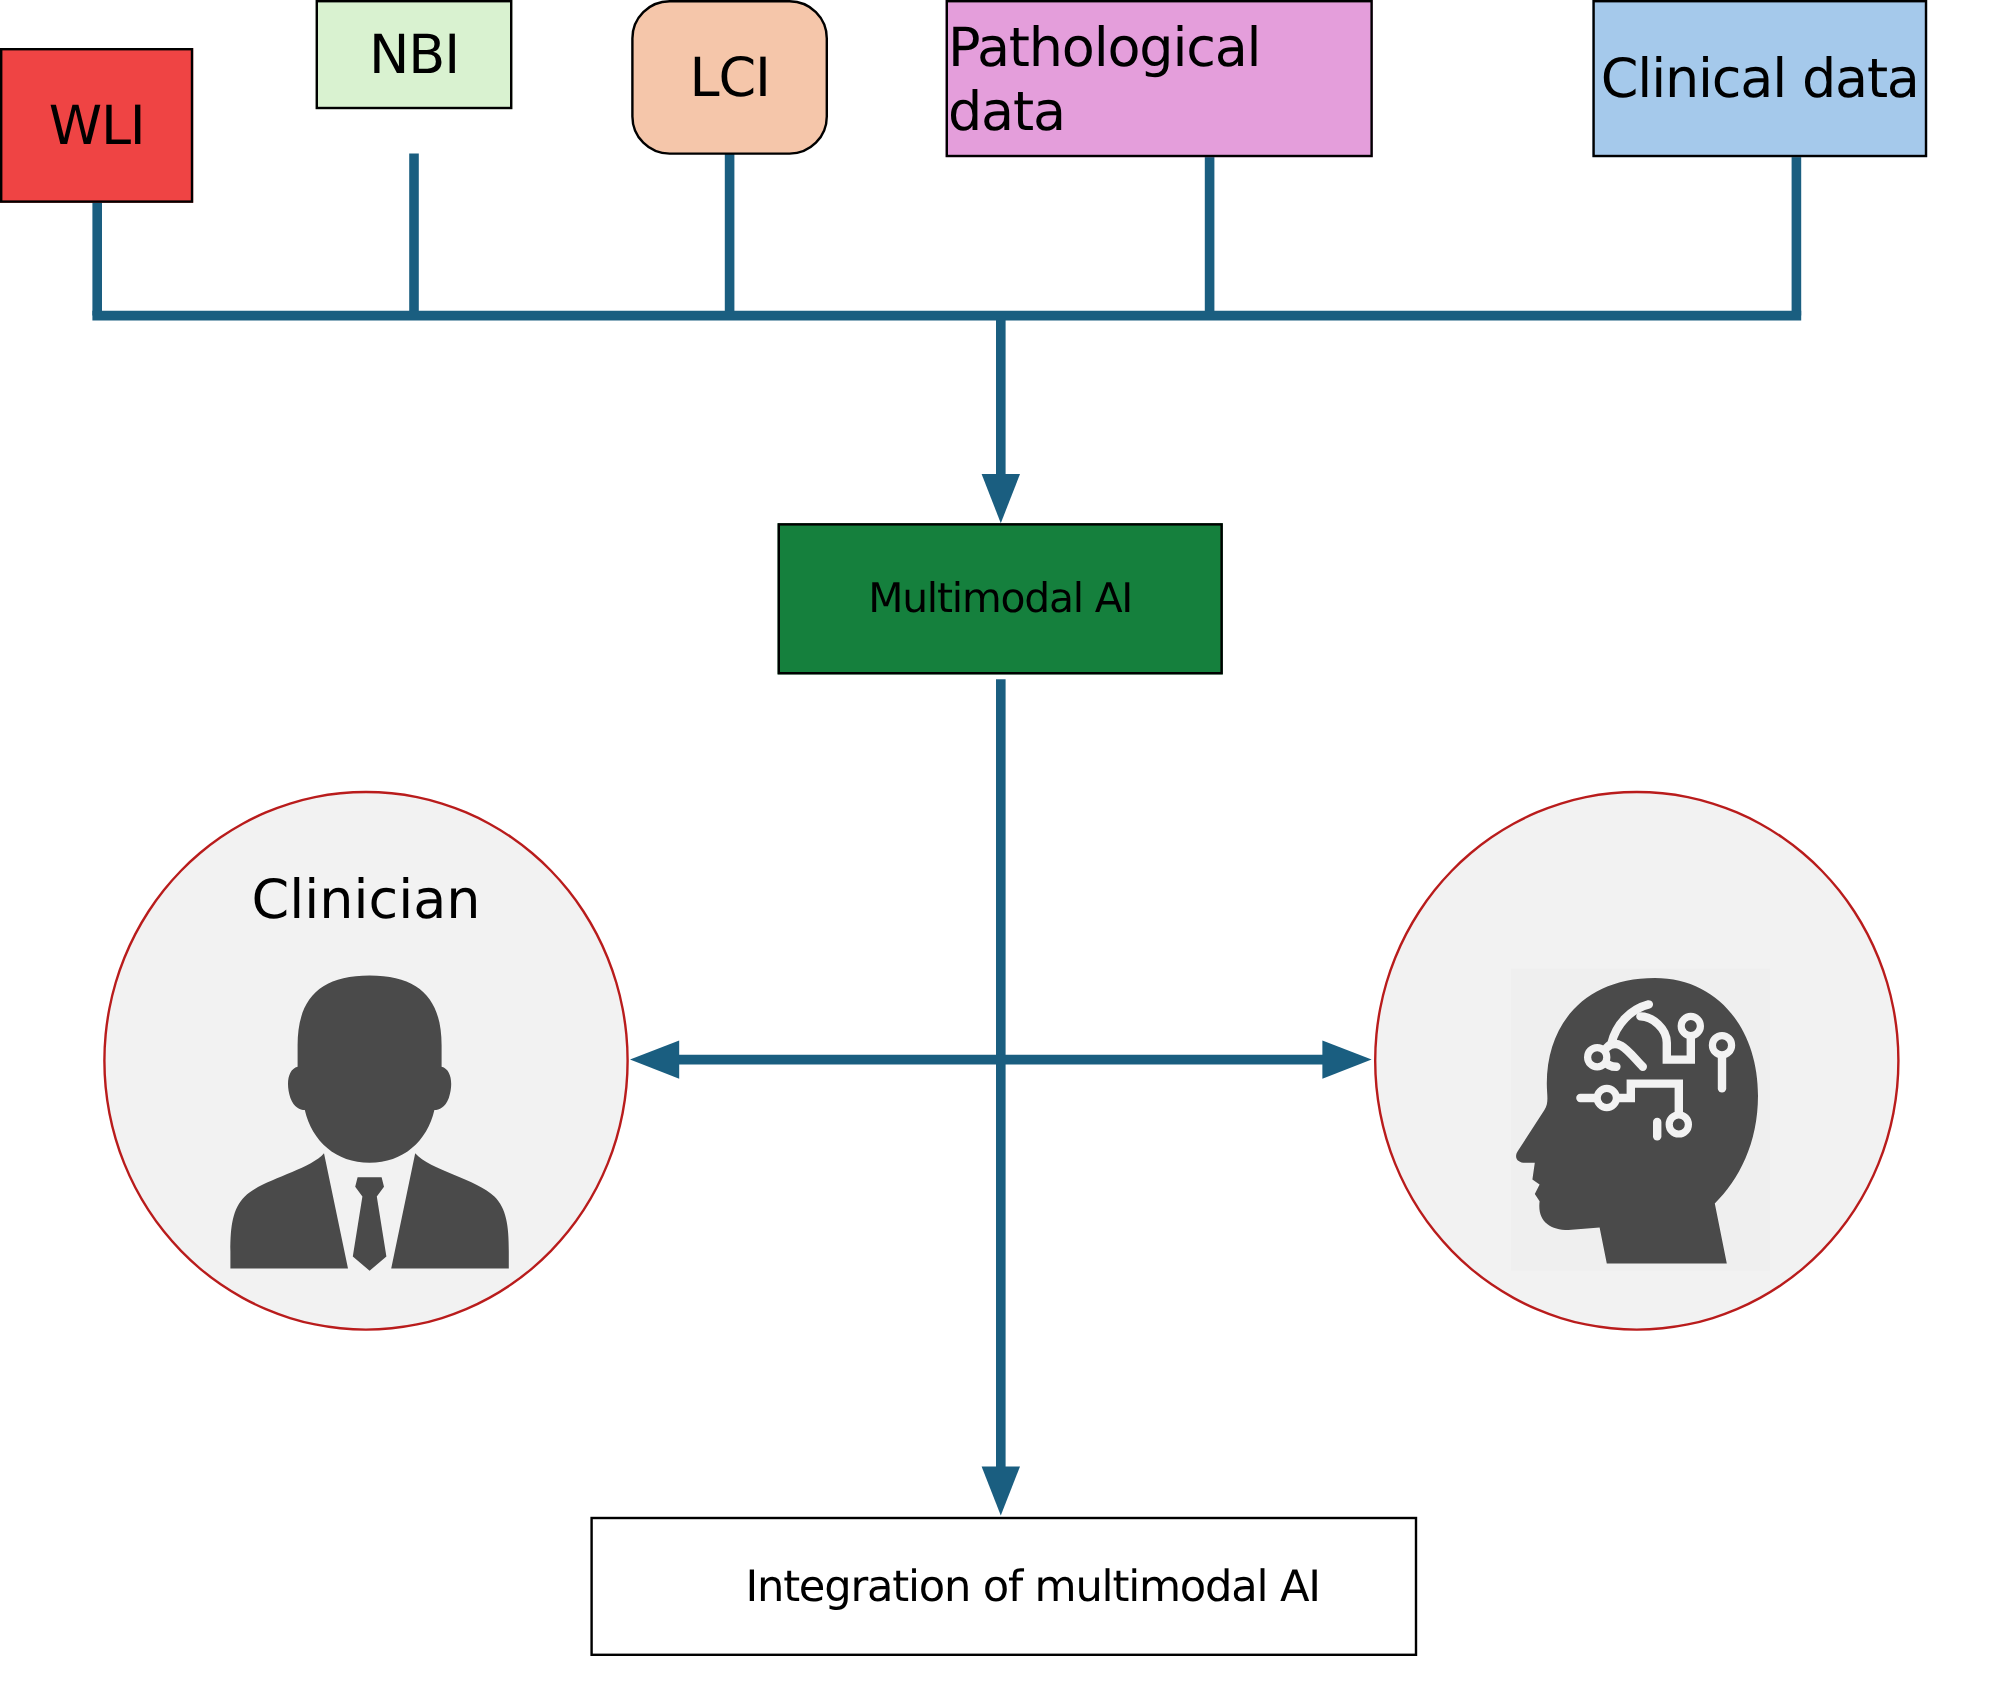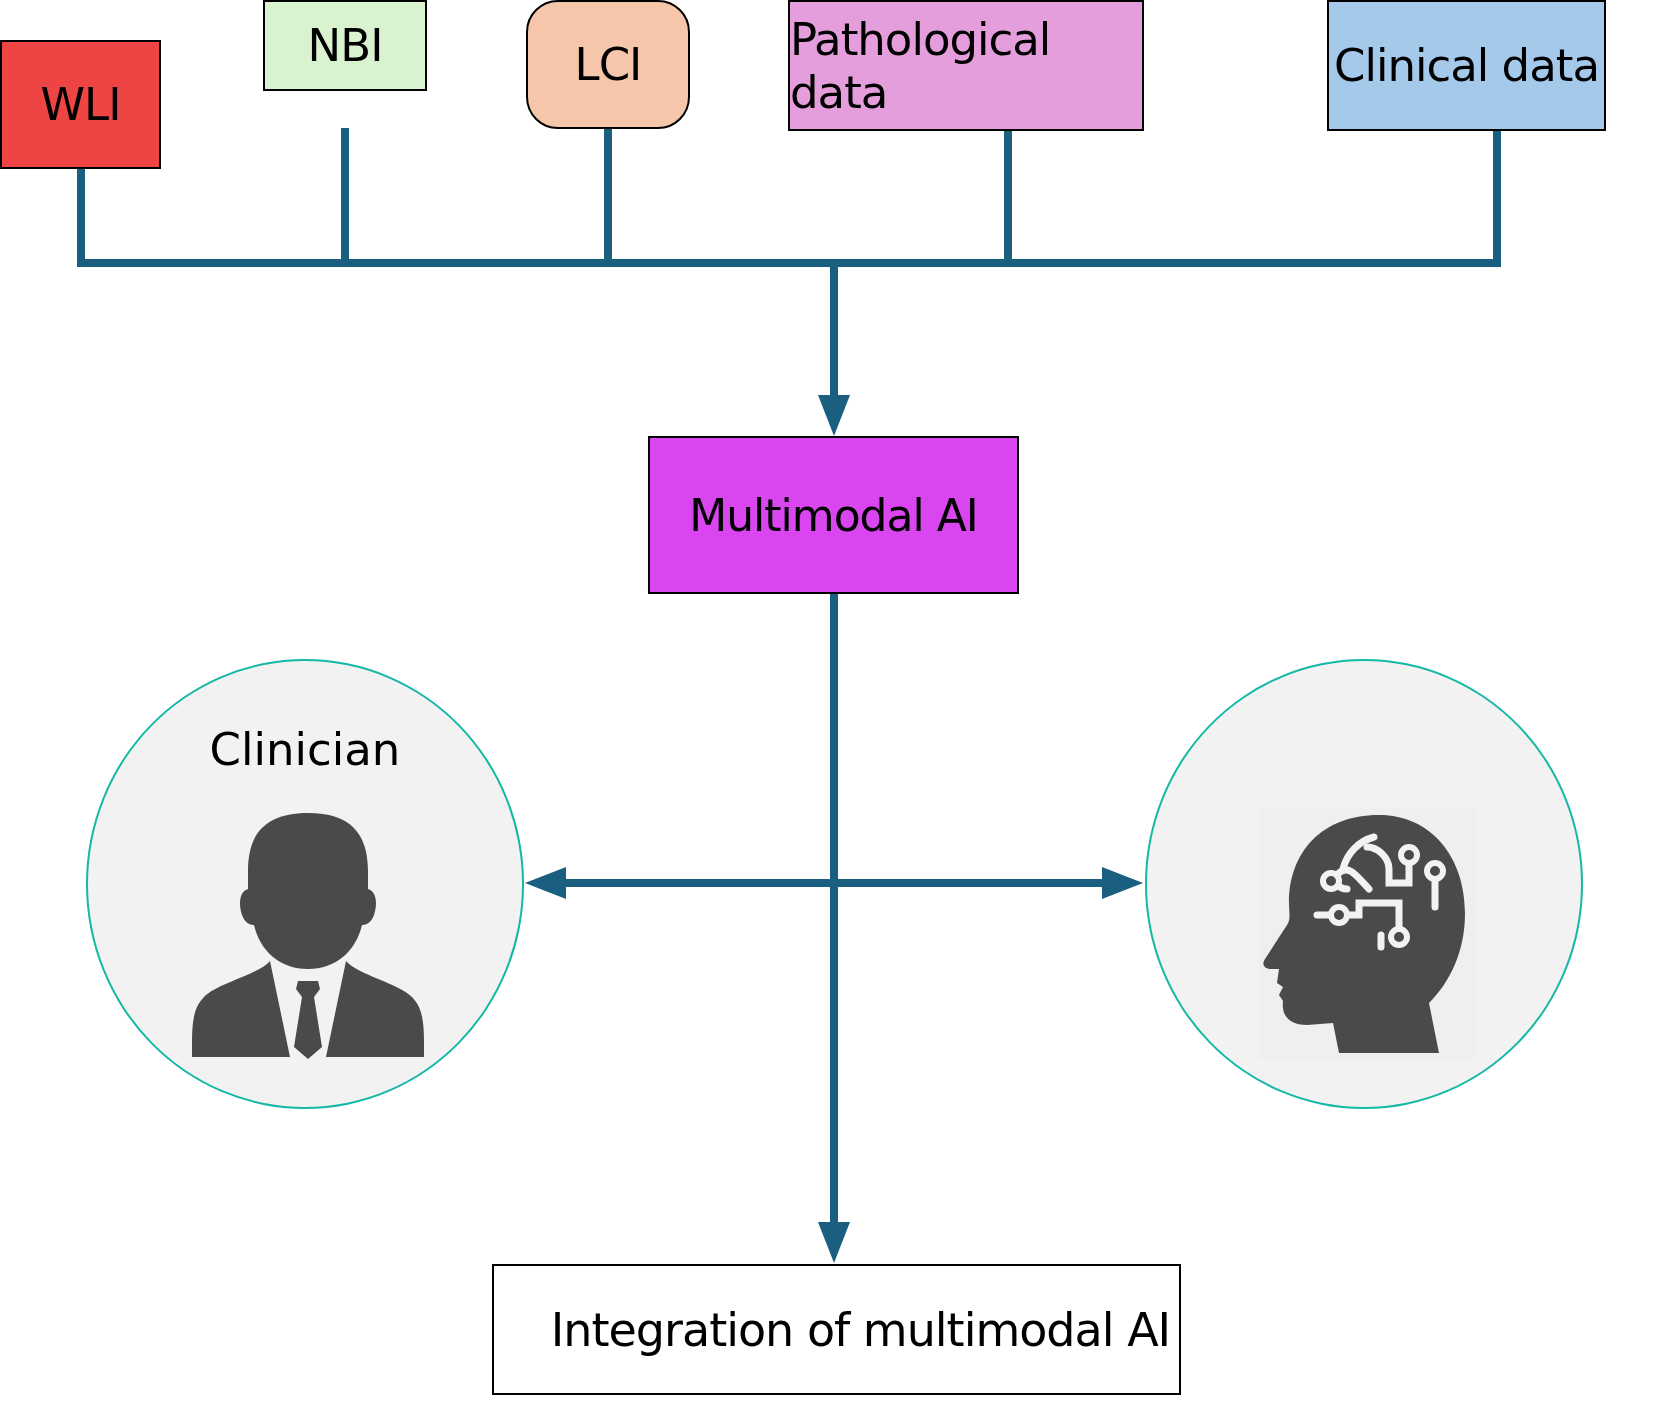--- a/index.html
+++ b/index.html
@@ -1,21 +1,21 @@
 <!DOCTYPE html>
 <html><head>
 <meta charset="utf-8">
 <style>
   html, body { margin:0; padding:0; background:#ffffff; }
   body { width:1667px; height:1414px; position:relative; overflow:hidden;
          font-family:"DejaVu Sans", sans-serif; }
   .box { position:absolute; box-sizing:border-box; border:2px solid #000;
          display:flex; align-items:center; justify-content:center;
          font-size:45px; color:#000; letter-spacing:-1px; }
-  .circle { position:absolute; box-sizing:border-box; border:2px solid #14b8a6;
+  .circle { position:absolute; box-sizing:border-box; border:2px solid #b91c1c;
             border-radius:50%; background:#f2f2f2; }
   .circle-label { position:absolute; left:0; right:0; text-align:center;
                   font-size:45px; color:#000; }
   svg.lines { position:absolute; left:0; top:0; }
   .icon { position:absolute; }
 </style>
 </head>
 <body>
 
 <svg class="lines" width="1667" height="1414">
@@ -47,21 +47,21 @@
 <div class="box" style="left: 526px; top: 0px; width: 164px; height: 129px; background: rgb(245, 198, 170); border-radius: 32px;">
   <span>LCI</span>
 </div>
 <div class="box" style="left: 788px; top: 0px; width: 356px; height: 131px; background: rgb(228, 158, 219);">
   <span>Pathological data</span>
 </div>
 <div class="box" style="left: 1327px; top: 0px; width: 279px; height: 131px; background: rgb(165, 201, 235);">
   <span>Clinical data</span>
 </div>
 
-<div class="box" style="left:648px;top:436px;width:371px;height:158px;background:#d946ef;font-size:44px;">
+<div class="box" style="left:648px;top:436px;width:371px;height:126px;background:#15803d;font-size:34px;">
   <span>Multimodal AI</span>
 </div>
 
 <div class="circle" style="left:86px;top:659px;width:438px;height:450px;">
   <div class="circle-label" style="top:62px;">Clinician</div>
   <svg class="icon" style="left:100px;top:150px;" width="240" height="250" viewBox="0 0 240 250">
     <g fill="#4a4a4a">
       <path d="M120 2 C78 2 60 22 60 60 L60 78 C52 80 50 92 54 104 C57 112 62 114 66 114 C72 140 92 158 120 158 C148 158 168 140 174 114 C178 114 183 112 186 104 C190 92 188 80 180 78 L180 60 C180 22 162 2 120 2 Z"></path>
       <path d="M82 150 C70 164 30 172 16 186 C6 196 4 210 4 232 L4 246 L102 246 L82 150 Z"></path>
       <path d="M158 150 C170 164 210 172 224 186 C234 196 236 210 236 232 L236 246 L138 246 L158 150 Z"></path>
@@ -85,15 +85,15 @@
     <g fill="#4a4a4a" stroke="#f2f2f2" stroke-width="6">
       <circle cx="150" cy="48" r="8"></circle>
       <circle cx="176" cy="64" r="8"></circle>
       <circle cx="72" cy="74" r="8"></circle>
       <circle cx="80" cy="108" r="8"></circle>
       <circle cx="140" cy="130" r="8"></circle>
     </g>
   </svg>
 </div>
 
-<div class="box" style="left:492px;top:1264px;width:689px;height:131px;background:#fff;font-size:46px;padding-left:48px;">
+<div class="box" style="left:492px;top:1264px;width:689px;height:116px;background:#fff;font-size:36px;padding-left:48px;">
   <span>Integration of multimodal AI</span>
 </div>
 
 </body></html>

